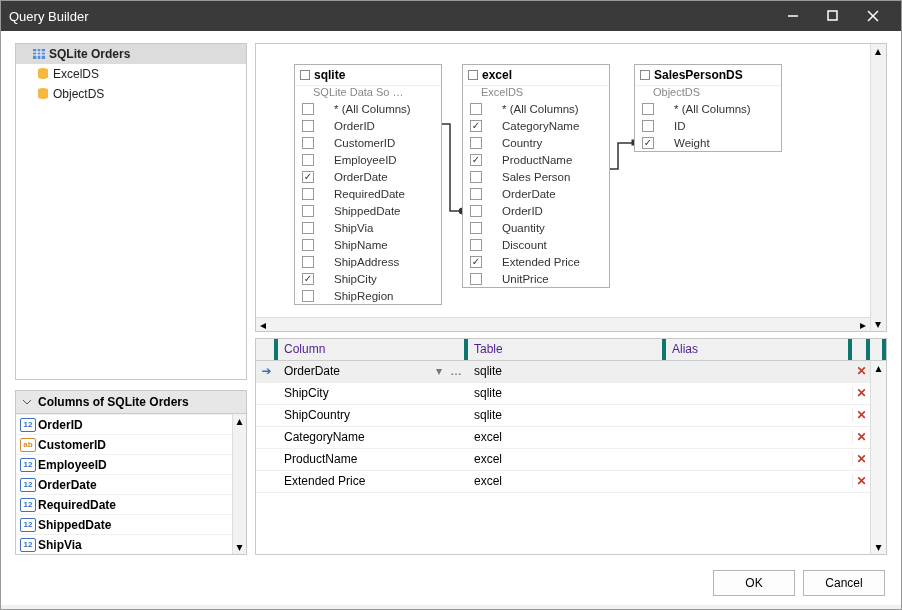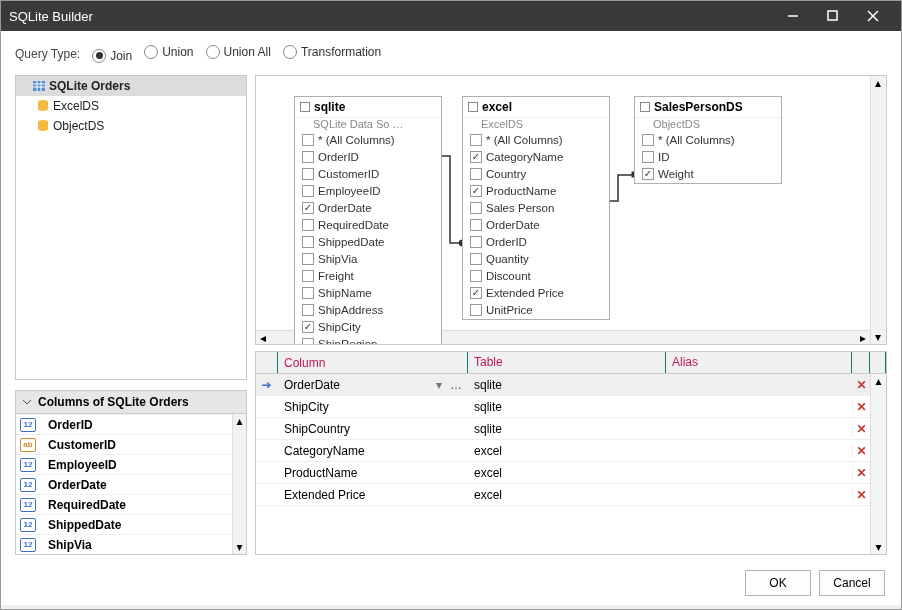--- a/index.html
+++ b/index.html
@@ -24,103 +24,87 @@
 .panel { border: 1px solid #c8c8c8; background: #fff; }
 .tree { flex: 1; overflow: auto; }
 .tree-row { display: flex; align-items: center; height: 20px; padding-left: 4px; gap: 3px; }
 .tree-row.sel { background: #dcdcdc; font-weight: bold; }
 .tree-row .txt { color: #222; }
 .caret { width: 10px; height: 10px; }
 .dbicon { width: 14px; height: 14px; }
 .tblicon { width: 14px; height: 14px; }
 .colpanel-head { background: #e7e7e7; display: flex; align-items: center; gap: 6px; padding: 4px 6px; font-weight: bold; border-bottom: 1px solid #ccc;}
 .collist { overflow: auto; max-height: 160px; }
-.col-row { display: flex; align-items: center; gap: 12px; height: 20px; padding: 0 4px; border-top: 1px solid #f0f0f0;}
+.col-row { display: flex; align-items: center; gap: 2px; height: 20px; padding: 0 4px; border-top: 1px solid #f0f0f0;}
 .col-row .name { font-weight: bold; }
 .typeicon { width: 16px; height: 14px; display:inline-flex; align-items:center; justify-content:center; font-size:8px; border:1px solid; border-radius:2px; font-weight:bold;}
 .ti-num { color:#3a6fc4; border-color:#3a6fc4; }
 .ti-str { color:#d18b2e; border-color:#d18b2e; }
 .leftscroll { width:14px; background:#f2f2f2; border-left:1px solid #ddd; display:flex; flex-direction:column; }
 .leftscroll .arrow { height:14px; display:flex; align-items:center; justify-content:center; }
 
 .rightcol { flex: 1; display: flex; flex-direction: column; gap: 6px; min-width: 0; }
 .canvas { flex: 1.2; border: 1px solid #c8c8c8; background:#fff; position: relative; overflow: hidden; }
 .tblbox { position: absolute; border: 1px solid #b0b0b0; background: #fff; width: 148px; }
 .tblbox .thead { display:flex; align-items:center; gap:4px; padding:3px 5px; background:#fff; border-bottom:1px solid #eee;}
 .tblbox .thead .sq { width:10px; height:10px; border:1px solid #888; display:inline-block;}
 .tblbox .thead .tn { font-weight:bold; }
 .tblbox .tsub { padding: 0 5px 2px 18px; color:#888; font-size:11px; white-space:nowrap; overflow:hidden; text-overflow:ellipsis; }
-.tblbox .trow { display:flex; align-items:center; gap:4px; height:17px; padding:0 5px 0 7px; }
+.tblbox .trow { display:flex; align-items:center; gap:20px; height:17px; padding:0 5px 0 7px; }
 .tblbox .trow .cb { width:12px; height:12px; border:1px solid #999; display:inline-flex; align-items:center; justify-content:center; background:#fff;}
 .tblbox .trow .cb.ck::after { content:"✓"; font-size:10px; color:#333; line-height:1; }
 .tblbox .trow .ct { font-size:11.5px; color:#333; }
 .join { position:absolute; stroke:#333; fill:none; }
 
 .gridwrap { flex: 0.9; border:1px solid #c8c8c8; background:#fff; display:flex; flex-direction:column; min-height:0; }
 .ghead { display:flex; background:#f0f0f0; border-bottom:1px solid #ccc; height:22px; }
-.ghead div { padding:3px 6px; border-right:1px solid #0f766e; color:#be185d; }
+.ghead div { padding:3px 6px; border-right:4px solid #0f766e; color:#4c1d95; }
 .gbody { flex:1; overflow:auto; }
 .grow { display:flex; height:22px; border-bottom:1px solid #eee; align-items:center;}
 .grow.sel { background:#efefef; }
 .gcol0 { width:22px; display:flex; align-items:center; justify-content:center; border-right:1px solid #eee;}
 .gcol1 { width:190px; padding:0 6px; display:flex; align-items:center; gap:4px;}
 .gcol2 { width:198px; padding:0 6px; }
 .gcol3 { width:160px; padding:0 6px; }
 .gdel { width:18px; display:flex; align-items:center; justify-content:center; color:#c0392b; font-weight:bold; border-left:1px solid #eee;}
 .gflex { flex:1; }
 .gsc { width:16px; background:#f4f4f4; border-left:1px solid #ddd; display:flex; flex-direction:column;}
 .gsc .ar { height:14px; display:flex; align-items:center; justify-content:center;}
 
 .footer { height: 44px; background:#fff; display:flex; justify-content:flex-end; align-items:center; gap:8px; padding: 0 16px;}
-.btn { border:1px solid #b5b5b5; background:#fdfdfd; width:66px; height:26px; display:flex; align-items:center; justify-content:center; cursor:pointer;}
+.btn { border:1px solid #b5b5b5; background:#fdfdfd; width:82px; height:26px; display:flex; align-items:center; justify-content:center; cursor:pointer;}
 
 .scrollbar-h { position:absolute; bottom:0; left:0; right:16px; height:14px; background:#f2f2f2; border-top:1px solid #ddd; display:flex;}
 .scrollbar-v { position:absolute; top:0; right:0; bottom:0; width:16px; background:#f2f2f2; border-left:1px solid #ddd; display:flex; flex-direction:column;}
 .sb-ar { width:14px; height:14px; display:flex; align-items:center; justify-content:center; }
 </style>
 </head>
 <body>
 
 <div class="titlebar">
-  <span class="title">SQLite Builder</span>
+  <span class="title">Query Builder</span>
   <div class="winbtn">
       <svg width="12" height="12">
         <line x1="1" y1="6" x2="11" y2="6" stroke-width="1.5"></line>
       </svg>
     </div>
   <div class="winbtn">
       <svg width="12" height="12">
         <rect x="1" y="1" width="9" height="9" fill="none" stroke-width="1.5"></rect>
       </svg>
     </div>
   <div class="winbtn">
       <svg width="12" height="12">
         <line x1="1" y1="1" x2="11" y2="11" stroke-width="1.5"></line>
         <line x1="11" y1="1" x2="1" y2="11" stroke-width="1.5"></line>
       </svg>
     </div>
 </div>
 
 <div class="content">
-  <div class="qtype-row">
-    <span class="lbl">Query Type:</span>
-    <span id="qopts"><span class="radio sel" style="margin-right:12px;">
-          <span class="dot"></span>
-          <span class="txt">Join</span>
-        </span><span class="radio " style="margin-right:12px;">
-          <span class="dot"></span>
-          <span class="txt">Union</span>
-        </span><span class="radio " style="margin-right:12px;">
-          <span class="dot"></span>
-          <span class="txt">Union All</span>
-        </span><span class="radio " style="margin-right:12px;">
-          <span class="dot"></span>
-          <span class="txt">Transformation</span>
-        </span></span>
-  </div>
 
   <div class="mainrow">
     <div class="leftcol">
       <div class="panel tree" style="height:290px;">
         <div id="tree-children">
             <div class="tree-row sel" style="padding-left:16px;">
               <svg class="tblicon" viewBox="0 0 14 14">
                 <rect x="1" y="2" width="12" height="10" fill="#5a8cd6"></rect>
                 <line x1="1" y1="5" x2="13" y2="5" stroke="#fff"></line>
                 <line x1="1" y1="8" x2="13" y2="8" stroke="#fff"></line>
@@ -246,24 +230,20 @@
             <div class="trow">
               <span class="cb "></span>
               <span class="ct">ShippedDate</span>
             </div>
             <div class="trow">
               <span class="cb "></span>
               <span class="ct">ShipVia</span>
             </div>
             <div class="trow">
               <span class="cb "></span>
-              <span class="ct">Freight</span>
-            </div>
-            <div class="trow">
-              <span class="cb "></span>
               <span class="ct">ShipName</span>
             </div>
             <div class="trow">
               <span class="cb "></span>
               <span class="ct">ShipAddress</span>
             </div>
             <div class="trow">
               <span class="cb ck"></span>
               <span class="ct">ShipCity</span>
             </div>

